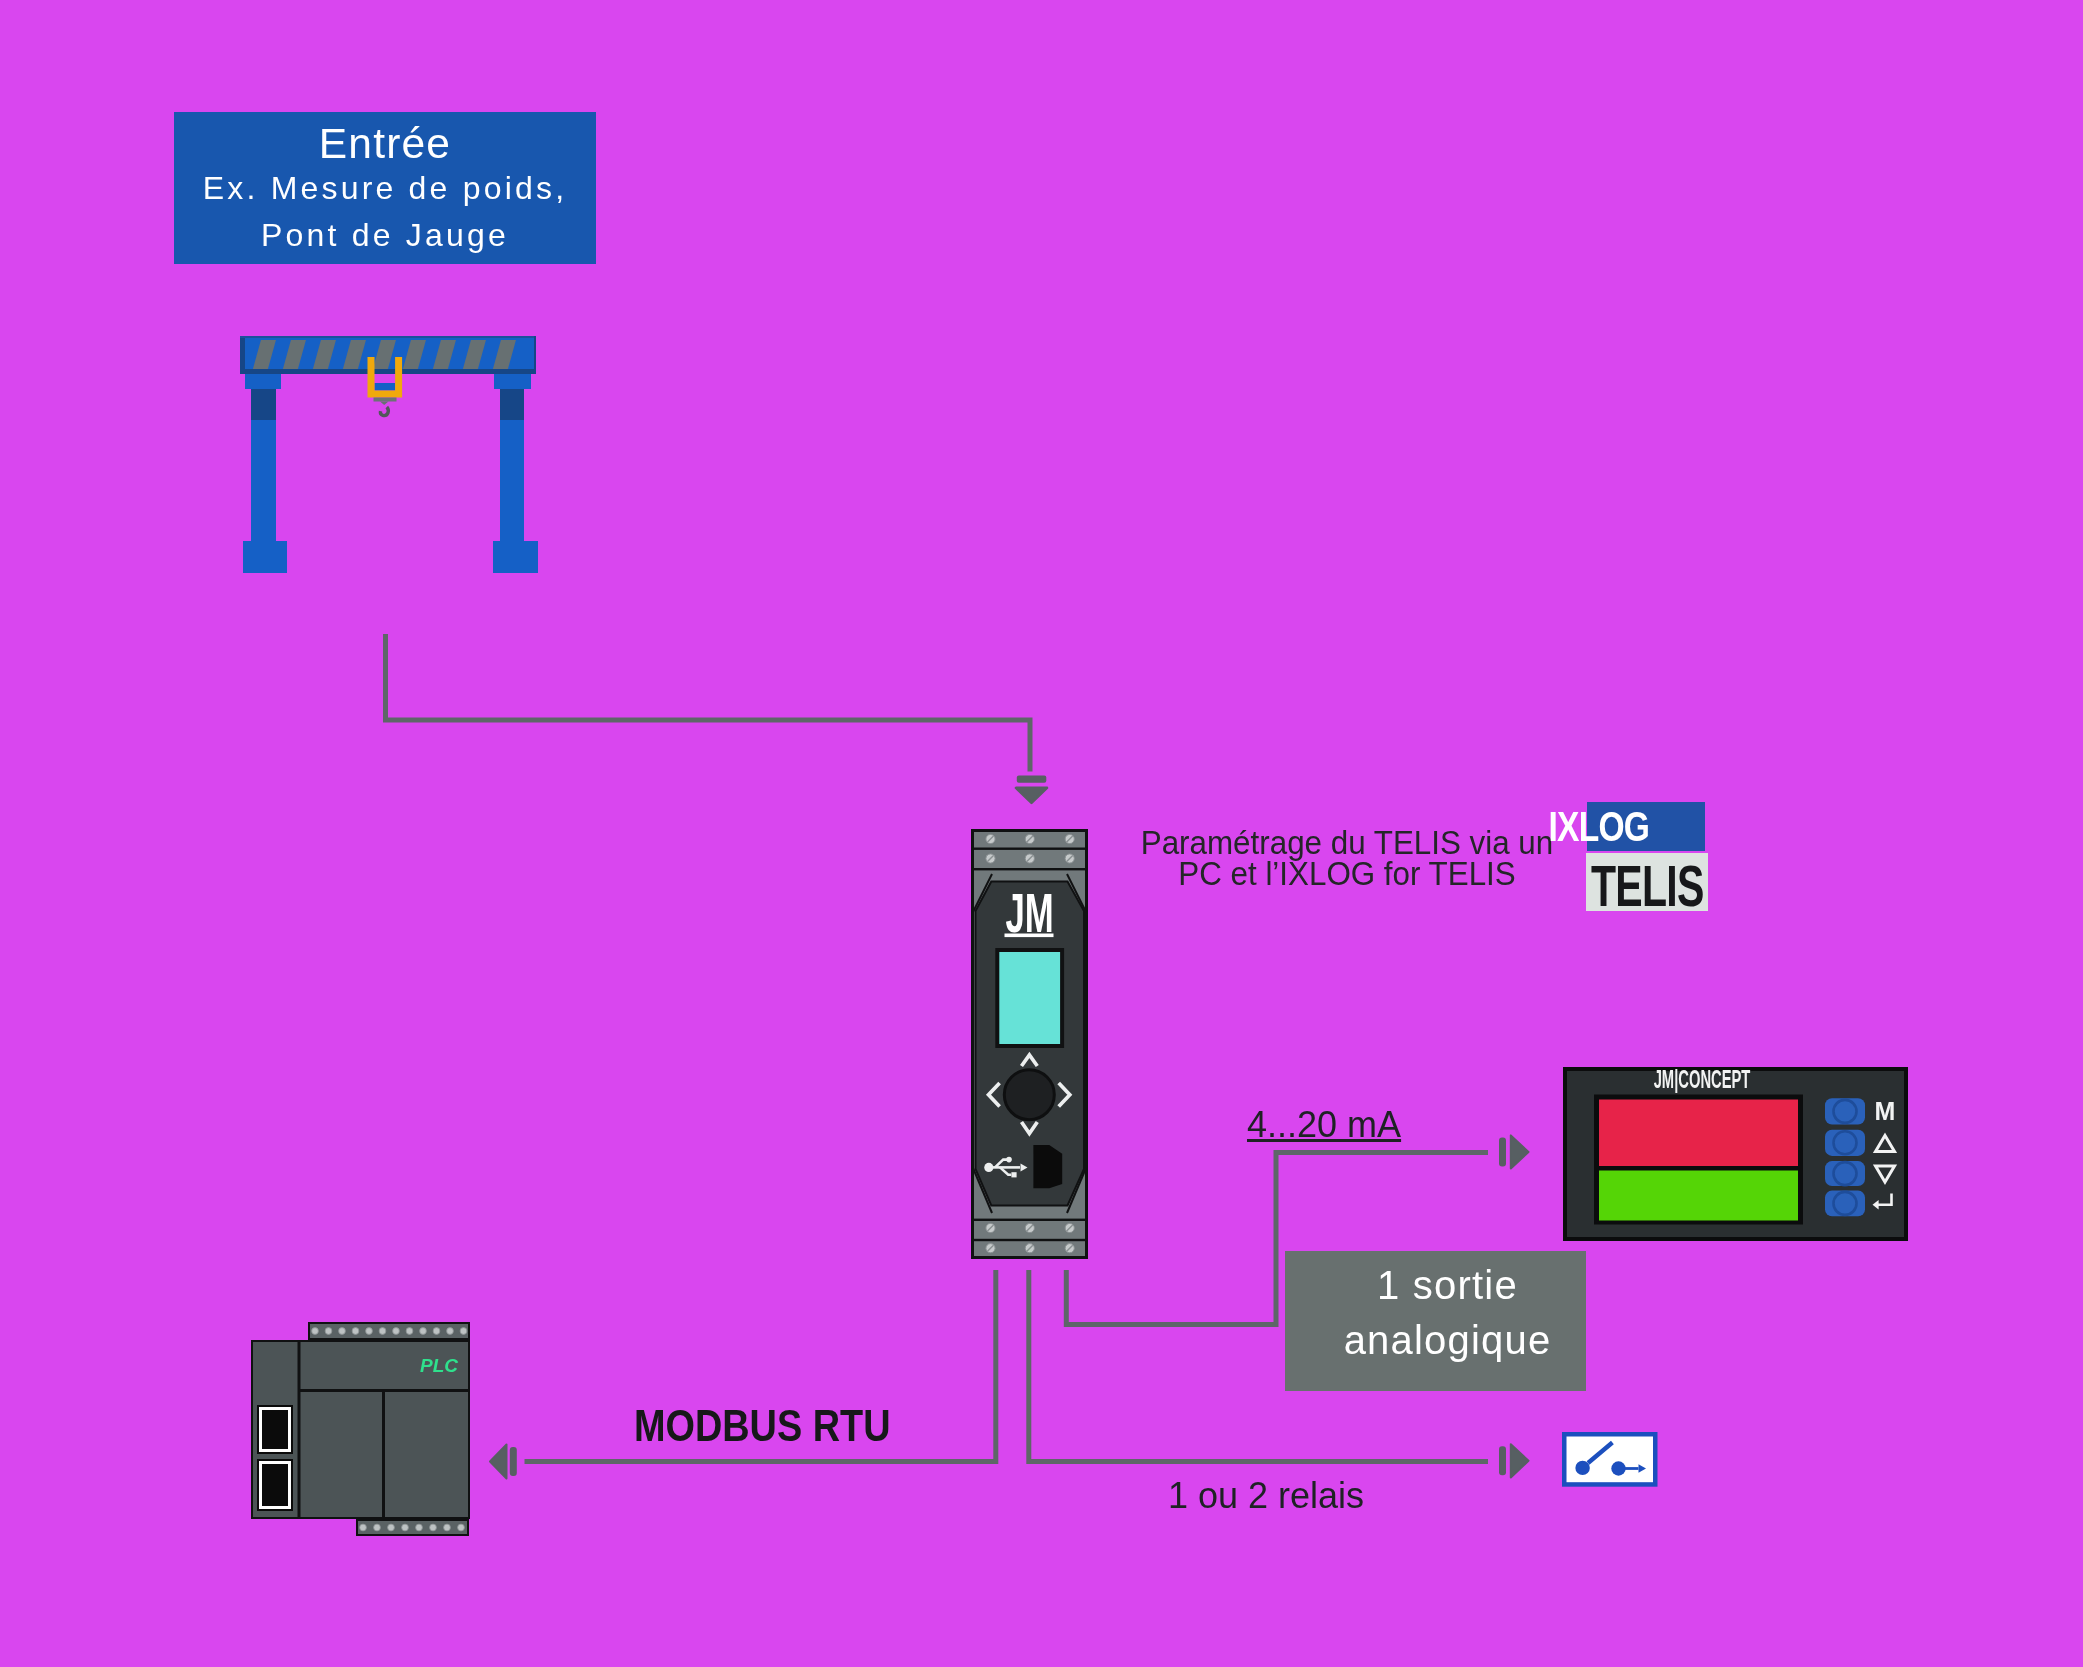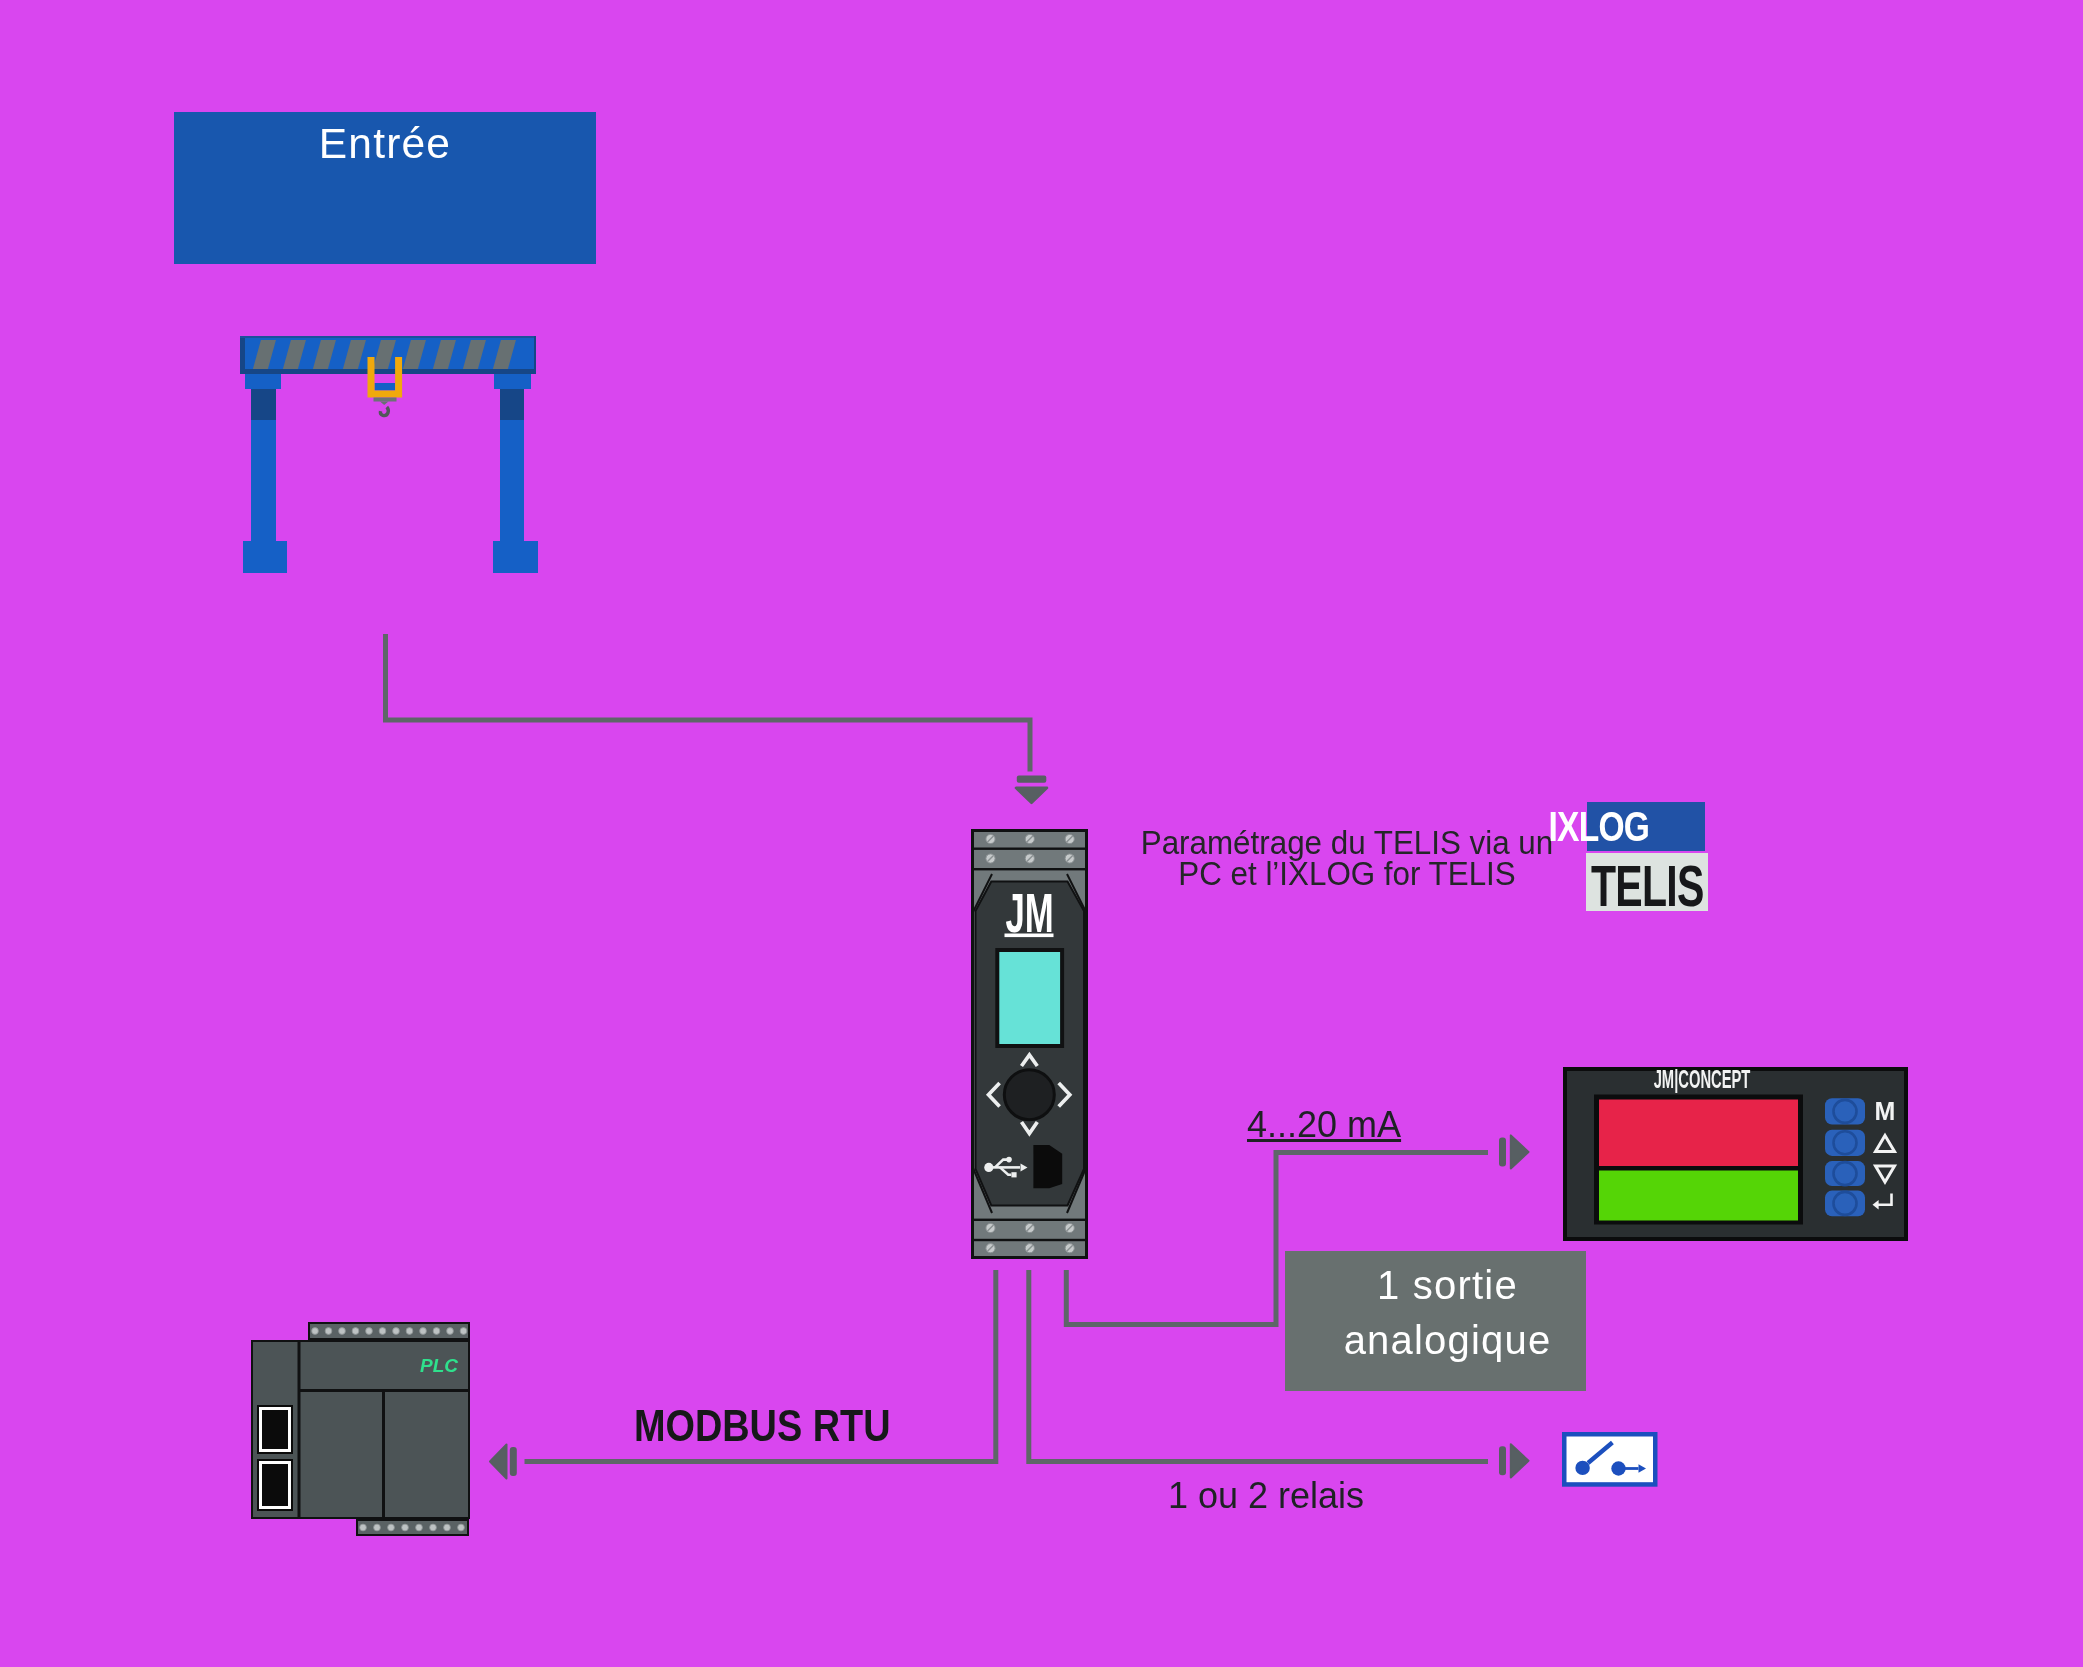--- a/index.html
+++ b/index.html
@@ -30,20 +30,21 @@
   <polygon points="1510.8,1444.2 1510.8,1477.4 1528.5,1460.8" fill="#575F62" stroke="#575F62" stroke-width="2" stroke-linejoin="round"></polygon>
 
   <path d="M1066.3,1270 V1324.5 H1276 V1152.5 H1488" fill="none" stroke="#5E6668" stroke-width="5"></path>
 
   <rect x="1499" y="1137.5" width="7" height="29" rx="3" fill="#575F62"></rect>
   <polygon points="1510.8,1135.4 1510.8,1168.6 1528.5,1152" fill="#575F62" stroke="#575F62" stroke-width="2" stroke-linejoin="round"></polygon>
 </svg>
 
 <div class="abs" style="left:174px;top:112px;width:422px;height:152px;background:#1857AE;"></div>
 <div class="abs" style="left:174px;top:118.5px;width:422px;text-align:center;color:#fff;font-size:42.5px;line-height:50px;letter-spacing:1.2px;">Entrée</div>
+<div class="abs" style="left:174px;top:164.7px;width:422px;text-align:center;color:#fff;font-size:32px;line-height:47px;letter-spacing:3.2px;">Ex. Mesure de poids,<br>Pont de Jauge</div>
 
 <div class="abs" style="left:240px;top:336px;width:296px;height:38px;background:#1560C6;overflow:hidden;">
   <div class="abs" style="left:0;top:0;width:5px;height:38px;background:#164687;"></div>
   <div class="abs" style="left:0;top:0;width:296px;height:2px;background:#1c509c;"></div>
   <div class="abs" style="left:294px;top:0;width:2px;height:38px;background:#164687;"></div>
   <div class="abs" style="left:0;top:32.5px;width:296px;height:5.5px;background:#164687;"></div>
   <div class="abs" style="left:17px;top:4px;width:270px;height:28.5px;">
     <div class="abs" style="left:0px;top:0;width:15px;height:28.5px;background:#677072;transform:skewX(-15.5deg);"></div>
     <div class="abs" style="left:30px;top:0;width:15px;height:28.5px;background:#677072;transform:skewX(-15.5deg);"></div>
     <div class="abs" style="left:60px;top:0;width:15px;height:28.5px;background:#677072;transform:skewX(-15.5deg);"></div>

